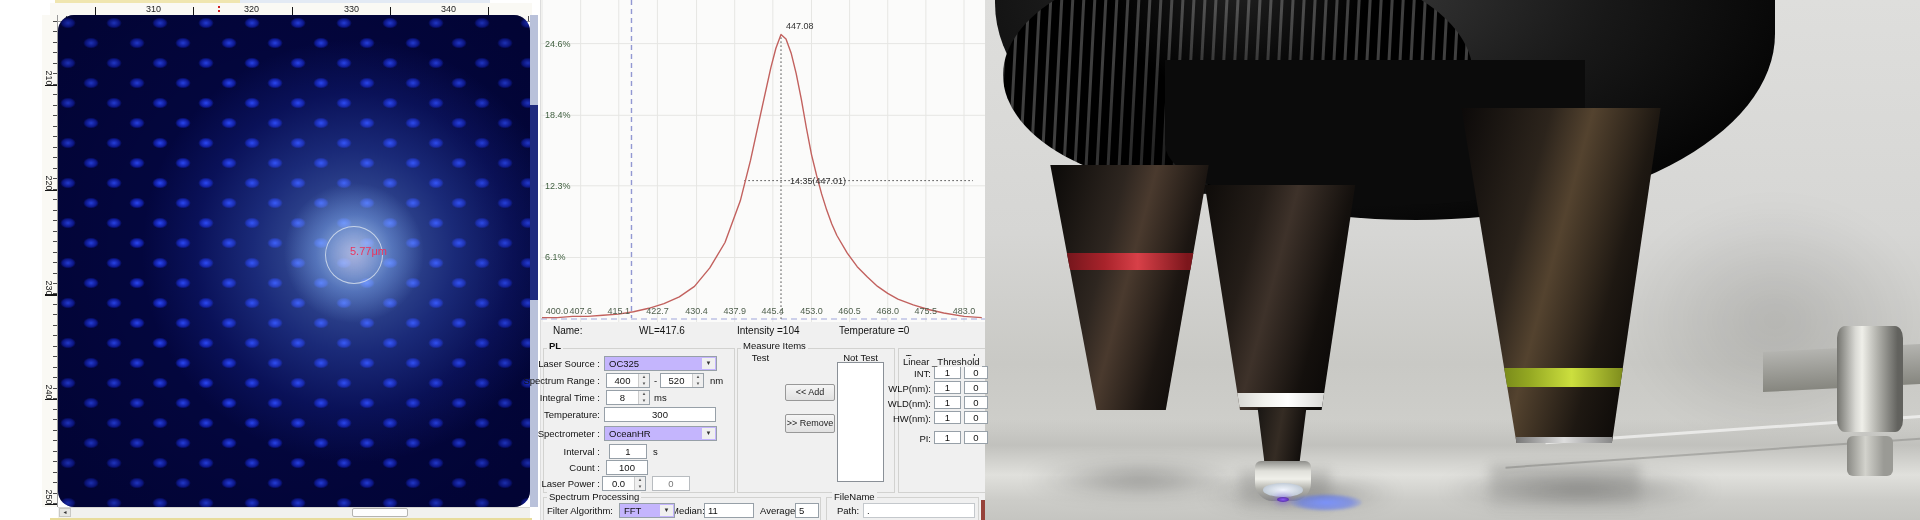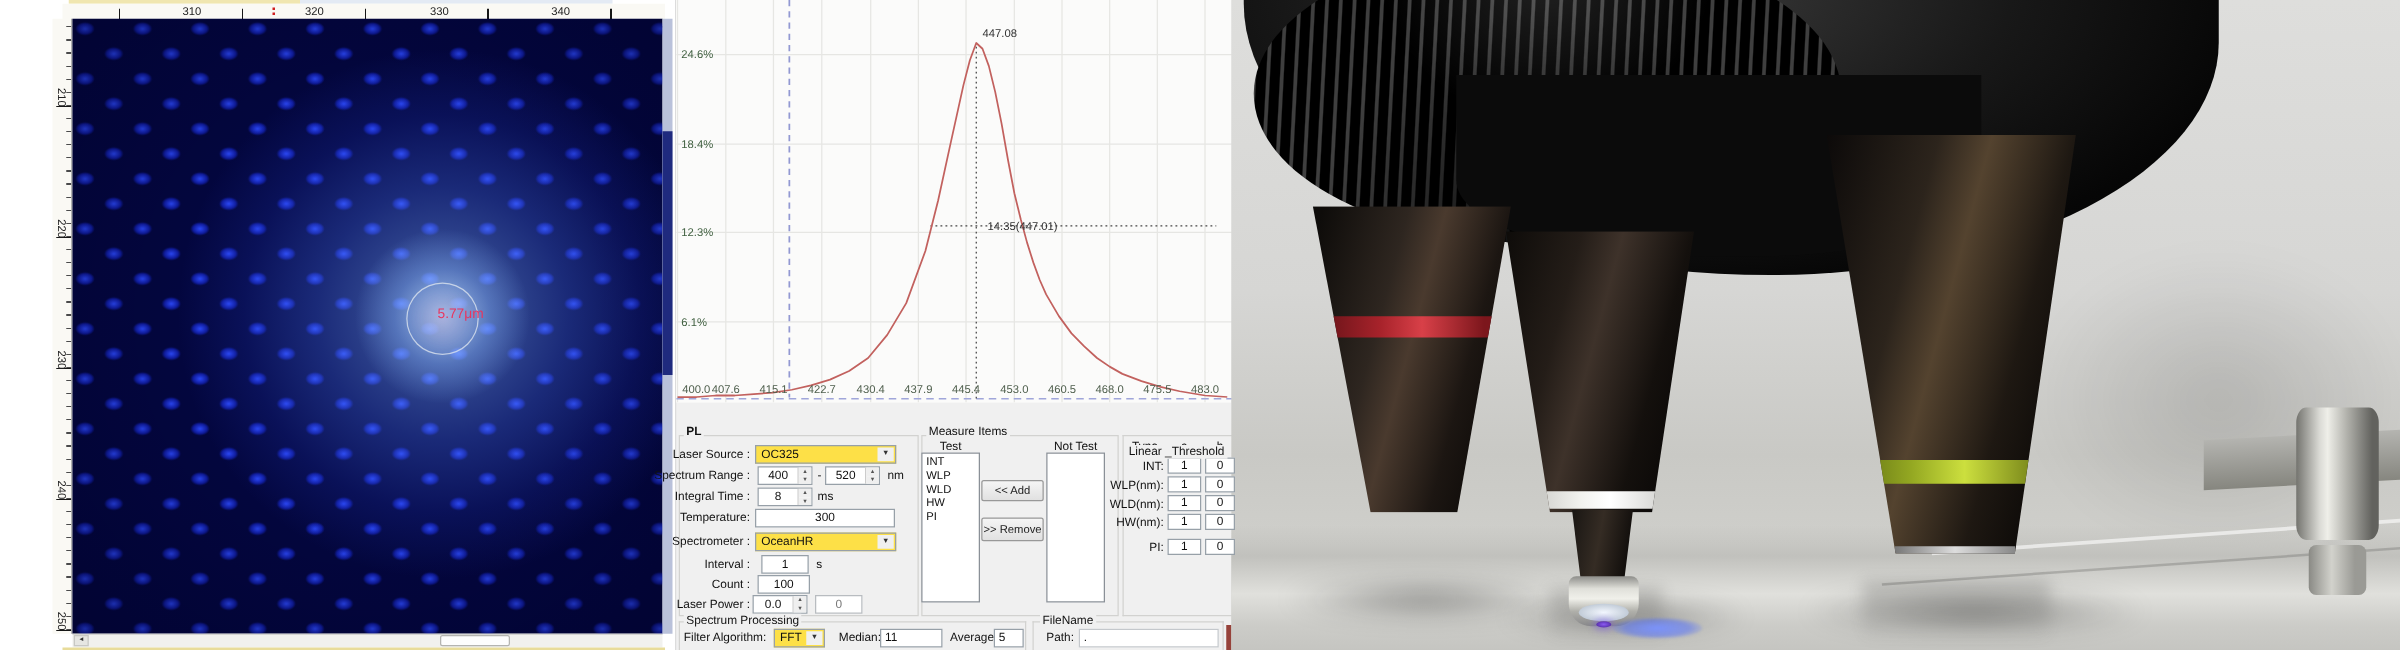--- a/index.html
+++ b/index.html
@@ -20,21 +20,21 @@
   .vruler{position:absolute;left:42px;top:15px;width:16px;height:492px;background:#faf9f4;border-right:1px solid #9a9a9a;
     background-image:
       repeating-linear-gradient(180deg, transparent 0 6px, #4a4a4a 6px 7px, transparent 7px 10.48px),
       repeating-linear-gradient(180deg, transparent 0 70px, #161616 70px 71px, transparent 71px 104.75px);
     background-size:4px 100%,12px 100%;background-position:right top,right top;background-repeat:no-repeat;}
   .vruler-label{position:absolute;left:-3px;width:20px;font-size:9px;color:#222;transform:rotate(90deg);text-align:center;}
   .cam-img{position:absolute;left:58px;top:15px;width:472px;height:492px;background-color:#03063e;
     background-image:
       radial-gradient(10px 7px at 50% 50%, rgba(45,75,255,.95), rgba(25,45,235,.55) 55%, rgba(10,20,140,0) 78%),
       radial-gradient(10px 7px at 50% 50%, rgba(45,75,255,.95), rgba(25,45,235,.55) 55%, rgba(10,20,140,0) 78%);
-    background-size:46px 40px,46px 40px;background-position:10px 8px,33px 28px;overflow:hidden;}
+    background-size:46px 40px,46px 40px;background-position:10px 8px,33px 28px;overflow:hidden;border-radius:16px;}
   .cam-glow{position:absolute;left:0;top:0;right:0;bottom:0;
     background:
       radial-gradient(circle 70px at 296px 238px, rgba(190,220,255,.75), rgba(140,185,255,.35) 55%, rgba(90,130,255,0) 100%),
       radial-gradient(circle 265px at 296px 236px, rgba(130,180,255,.55), rgba(80,125,255,.30) 38%, rgba(45,75,225,.16) 60%, rgba(0,0,40,0) 80%),
       radial-gradient(ellipse at 50% 48%, rgba(0,0,0,0) 45%, rgba(0,0,35,.38) 95%);}
   .anno-circle{position:absolute;left:267px;top:211px;width:58px;height:58px;border:1px solid rgba(228,233,240,.75);border-radius:50%;
     background:radial-gradient(circle, rgba(255,90,130,.10), rgba(255,90,130,0) 72%);}
   .anno-text{position:absolute;left:24px;top:18px;font-size:11px;color:#e8355f;white-space:nowrap;}
   .hscroll{position:absolute;left:58px;top:507px;width:472px;height:11px;background:#f1f1ee;border-top:1px solid #d6d6d2;}
   .hs-arrow{position:absolute;left:59px;top:508px;width:12px;height:9px;background:#e6e6e2;border:1px solid #c8c8c4;font-size:5px;line-height:7px;text-align:center;color:#333;}
@@ -47,21 +47,21 @@
   .spec-panel{position:absolute;left:540px;top:0;width:445px;height:520px;background:#f0f0f0;border-left:1px solid #dcdcdc;}
   .chart-wrap{position:absolute;left:0;top:0;width:445px;height:322px;background:#fbfbfa;}
   .inforow{position:absolute;left:0;top:322px;width:445px;height:18px;}
   .inforow span{position:absolute;top:3px;font-size:10px;color:#111;white-space:nowrap;}
   .clbl{position:absolute;font-size:9.5px;color:#111;white-space:nowrap;}
   .grp{position:absolute;border:1px solid #d2d2d0;}
   .grp-title{position:absolute;font-size:9.5px;color:#111;background:#f0f0f0;padding:0 2px;white-space:nowrap;z-index:3;}
   .tbx{position:absolute;height:15px;background:#fff;border:1px solid #97a0a8;font-size:9.5px;line-height:13px;text-align:center;color:#111;z-index:2;}
   .tbx.left{text-align:left;padding-left:3px;}
   .tbx.dim{color:#777;border-color:#b8bcc0;}
-  .combo{position:absolute;height:15px;background:#fde047;border:1px solid #97a0a8;font-size:9.5px;line-height:13px;padding-left:4px;color:#111;z-index:2;}
+  .combo{position:absolute;height:15px;background:#c4b5fd;border:1px solid #97a0a8;font-size:9.5px;line-height:13px;padding-left:4px;color:#111;z-index:2;}
   .combo .arr{position:absolute;right:1px;top:1px;bottom:1px;width:13px;background:#f0f0f0;font-size:6px;line-height:11px;text-align:center;color:#333;}
   .spin{position:absolute;height:15px;background:#fff;border:1px solid #97a0a8;display:flex;z-index:2;}
   .spin .v{flex:1;text-align:center;font-size:9.5px;line-height:13px;color:#111;}
   .spin .ud{width:11px;border-left:1px solid #ccc;display:flex;flex-direction:column;}
   .spin .ud span{flex:1;font-size:4.5px;line-height:6px;text-align:center;color:#555;background:#efefef;}
   .wbtn{position:absolute;background:linear-gradient(#f5f5f5,#e1e1e1);border:1px solid #989898;border-radius:2px;font-size:9px;color:#222;text-align:center;z-index:2;}
   .lbox{position:absolute;background:#fff;border:1px solid #8a9097;font-size:9px;line-height:11px;padding:1px 3px;color:#111;z-index:2;}
   .maroon-strip{position:absolute;left:440px;top:500px;width:5px;height:20px;background:#96423a;}
 
   
@@ -197,20 +197,26 @@
           <text x="423" y="314" font-size="9" fill="#50604e" text-anchor="middle">483.0</text>
           <text x="4" y="46.62399999999997" font-size="9" fill="#3f5f3f">24.6%</text>
           <text x="4" y="118.29600000000002" font-size="9" fill="#3f5f3f">18.4%</text>
           <text x="4" y="188.81199999999998" font-size="9" fill="#3f5f3f">12.3%</text>
           <text x="4" y="260.484" font-size="9" fill="#3f5f3f">6.1%</text>
           <text x="245.0146987951807" y="29.375999999999976" font-size="9" fill="#333">447.08</text>
           <text x="249.0146987951807" y="184.10999999999999" font-size="9" fill="#333">14.35(447.01)</text>
         </svg>
     </div>
 
+    <div class="inforow">
+      <span style="left:12px;">Name:</span>
+      <span style="left:98px;">WL=417.6</span>
+      <span style="left:196px;">Intensity =104</span>
+      <span style="left:298px;">Temperature =0</span>
+    </div>
 
     <span class="grp-title" style="left:6px;top:340px;font-weight:bold;">PL</span>
     <div class="grp" style="left:2px;top:348px;width:192px;height:145px;"></div>
 
     <span class="clbl" style="right:385px;top:358px;">Laser Source :</span>
     <div class="combo" style="left:63px;top:356px;width:113px;">
       <span>OC325</span>
       <span class="arr">▼</span>
     </div>
 
@@ -266,27 +272,20 @@
           <span>▲</span>
           <span>▼</span>
         </span>
     </div>
     <div class="tbx dim" style="left:111px;top:476px;width:38px;">0</div>
 
     <span class="grp-title" style="left:200px;top:340px;">Measure Items</span>
     <div class="grp" style="left:196px;top:348px;width:158px;height:145px;"></div>
     <span class="clbl" style="left:196px;top:352px;width:47px;text-align:center;">Test</span>
     <span class="clbl" style="left:296px;top:352px;width:47px;text-align:center;">Not Test</span>
-    <div class="lbox" style="left:196px;top:362px;width:47px;height:120px;">
-      <div>INT</div>
-      <div>WLP</div>
-      <div>WLD</div>
-      <div>HW</div>
-      <div>PI</div>
-    </div>
     <div class="wbtn" style="left:244px;top:384px;width:50px;height:17px;line-height:15px;">&lt;&lt; Add</div>
     <div class="wbtn" style="left:244px;top:414px;width:50px;height:19px;line-height:17px;">&gt;&gt; Remove</div>
     <div class="lbox" style="left:296px;top:362px;width:47px;height:120px;"></div>
 
     <span class="grp-title" style="left:360px;top:356px;">Linear _Threshold</span>
     <div class="grp" style="left:357px;top:348px;width:88px;height:145px;border-right:none;"></div>
     <span class="clbl" style="left:360px;top:352px;width:30px;text-align:center;">Type</span>
     <span class="clbl" style="left:393px;top:352px;width:27px;text-align:center;">a</span>
     <span class="clbl" style="left:423px;top:352px;width:24px;text-align:center;">b</span>
 
@@ -306,21 +305,21 @@
     <div class="tbx" style="left:393px;top:411px;width:27px;height:13px;line-height:11px;">1</div>
     <div class="tbx" style="left:423px;top:411px;width:24px;height:13px;line-height:11px;">0</div>
 
     <span class="clbl" style="right:54px;top:433px;">PI:</span>
     <div class="tbx" style="left:393px;top:431px;width:27px;height:13px;line-height:11px;">1</div>
     <div class="tbx" style="left:423px;top:431px;width:24px;height:13px;line-height:11px;">0</div>
 
     <span class="grp-title" style="left:6px;top:491px;">Spectrum Processing</span>
     <div class="grp" style="left:2px;top:497px;width:278px;height:23px;border-bottom:none;"></div>
     <span class="clbl" style="left:6px;top:505px;">Filter Algorithm:</span>
-    <div class="combo" style="left:78px;top:503px;width:41px;">
+    <div class="combo" style="left:78px;top:503px;width:56px;">
       <span>FFT</span>
       <span class="arr">▼</span>
     </div>
     <span class="clbl" style="left:130px;top:505px;">Median:</span>
     <div class="tbx left" style="left:163px;top:503px;width:50px;">11</div>
     <span class="clbl" style="left:219px;top:505px;">Average:</span>
     <div class="tbx left" style="left:254px;top:503px;width:24px;">5</div>
 
     <span class="grp-title" style="left:291px;top:491px;">FileName</span>
     <div class="grp" style="left:285px;top:497px;width:153px;height:23px;border-bottom:none;"></div>

